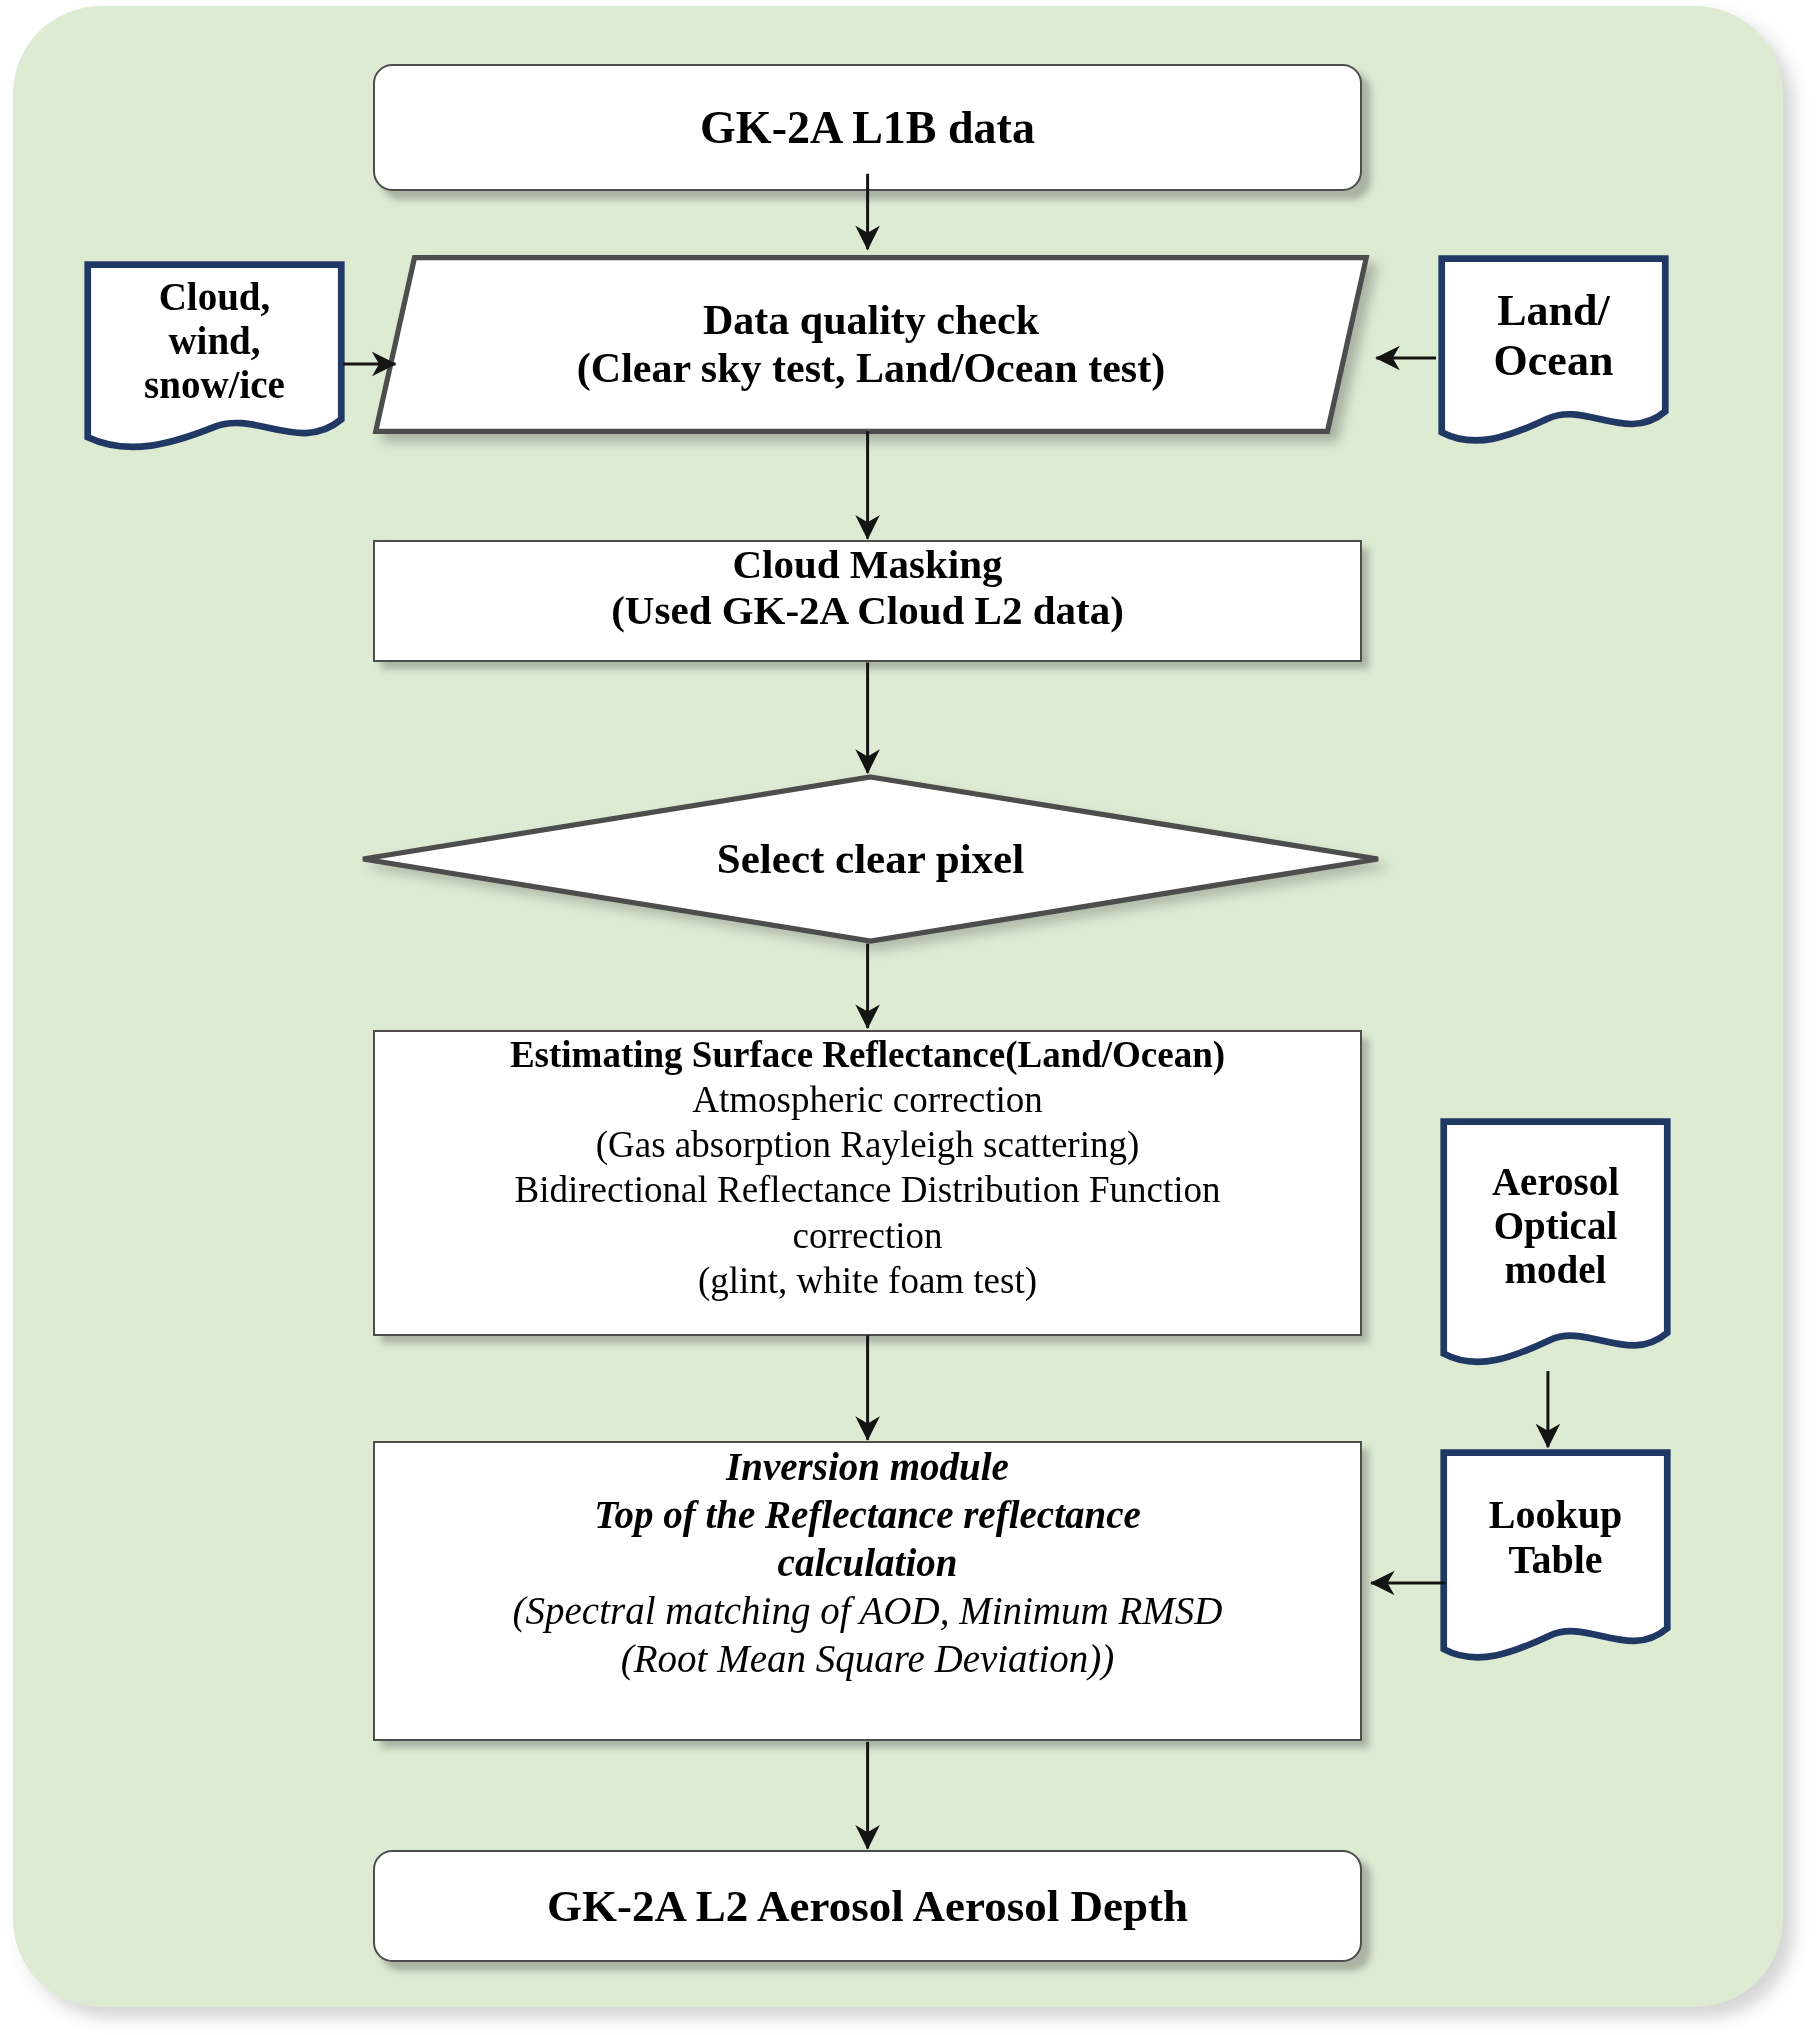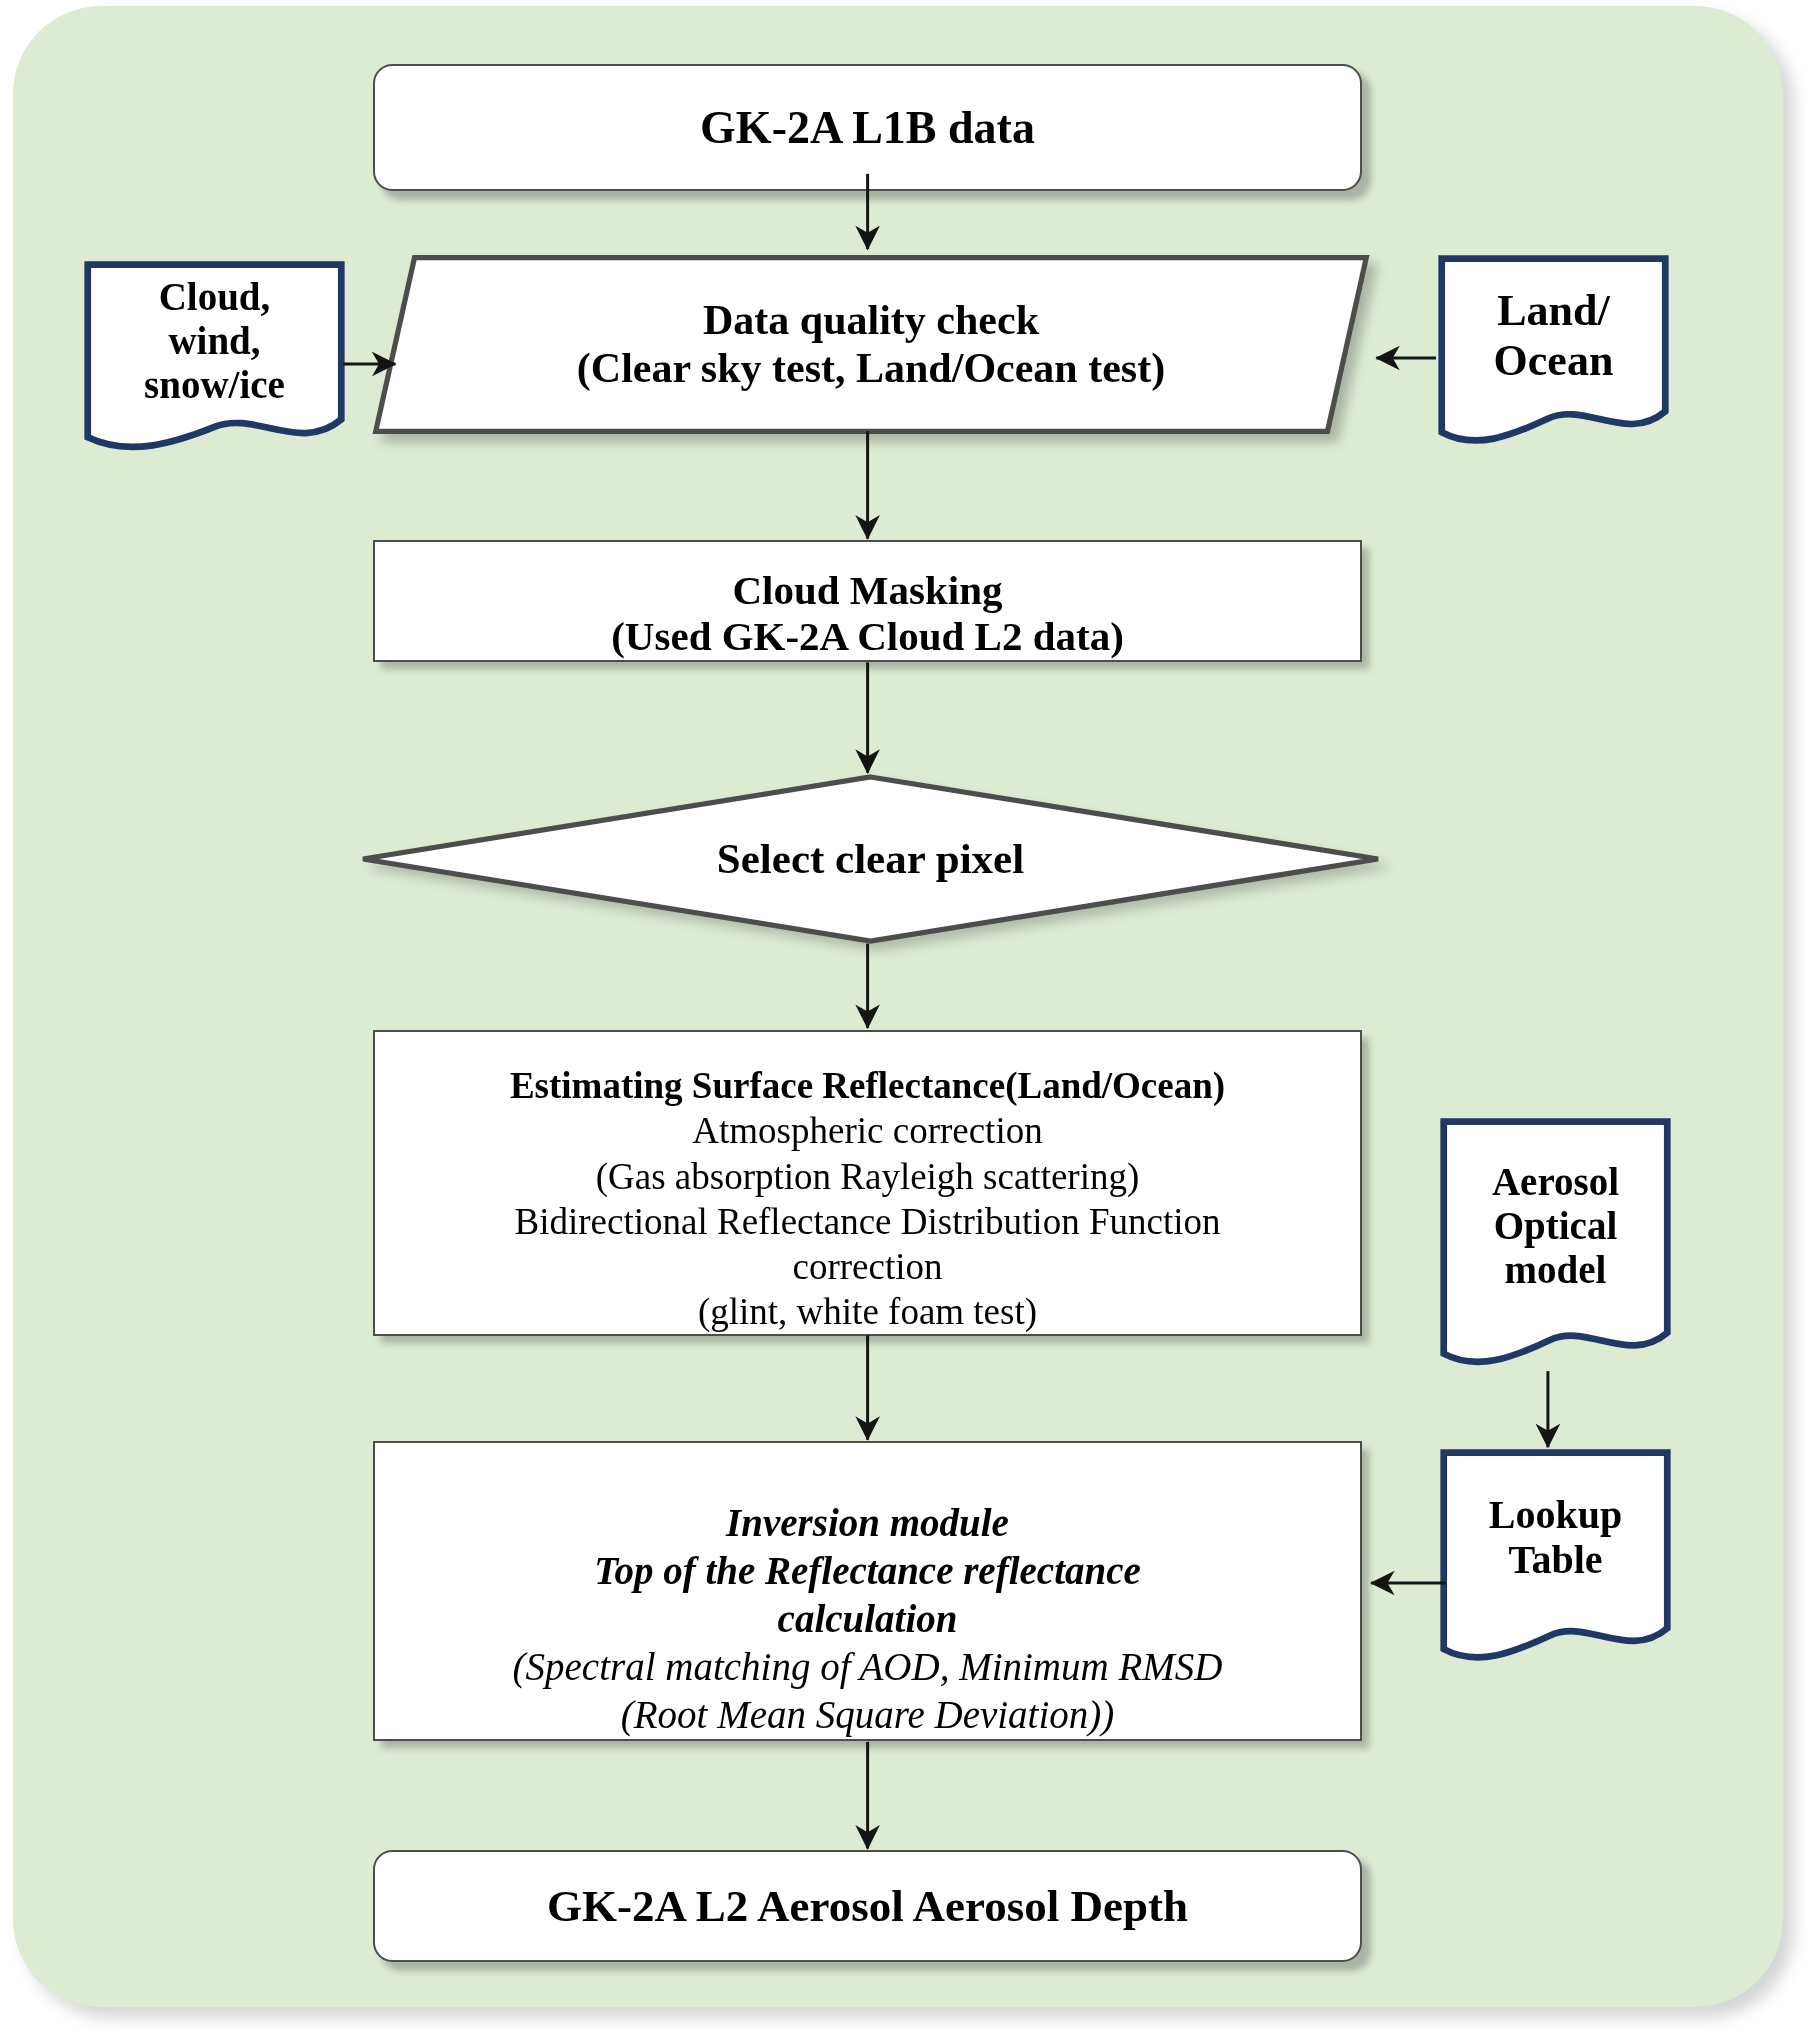--- a/index.html
+++ b/index.html
@@ -42,21 +42,21 @@
   .ln { display: block; white-space: nowrap; }
   .b  { font-weight: bold; }
 
   
   .proc-box {
     position: absolute;
     background: #ffffff;
     border: 2.2px solid #4d4d4d;
     box-shadow: 8.2px 8.2px 6.7px rgba(90,90,90,0.38);
     display: flex;
-    align-items: flex-end;
+    align-items: flex-start;
     justify-content: center;
     box-sizing: border-box;
   }
 
   
   .term-box {
     position: absolute;
     background: #ffffff;
     border: 2.2px solid #4d4d4d;
     border-radius: 19.4px;

